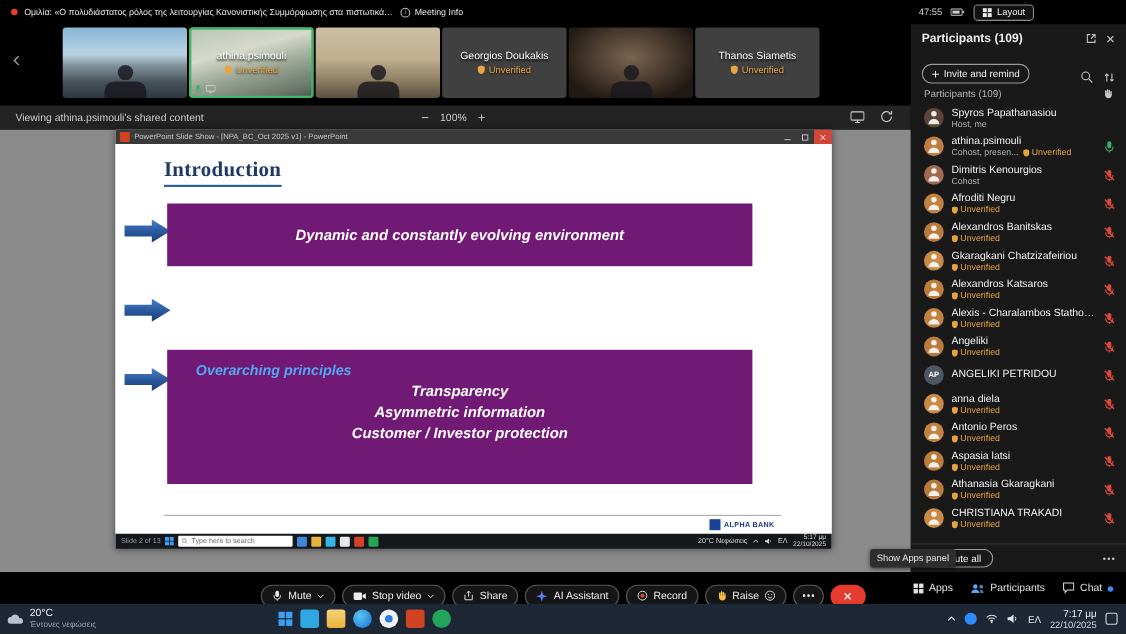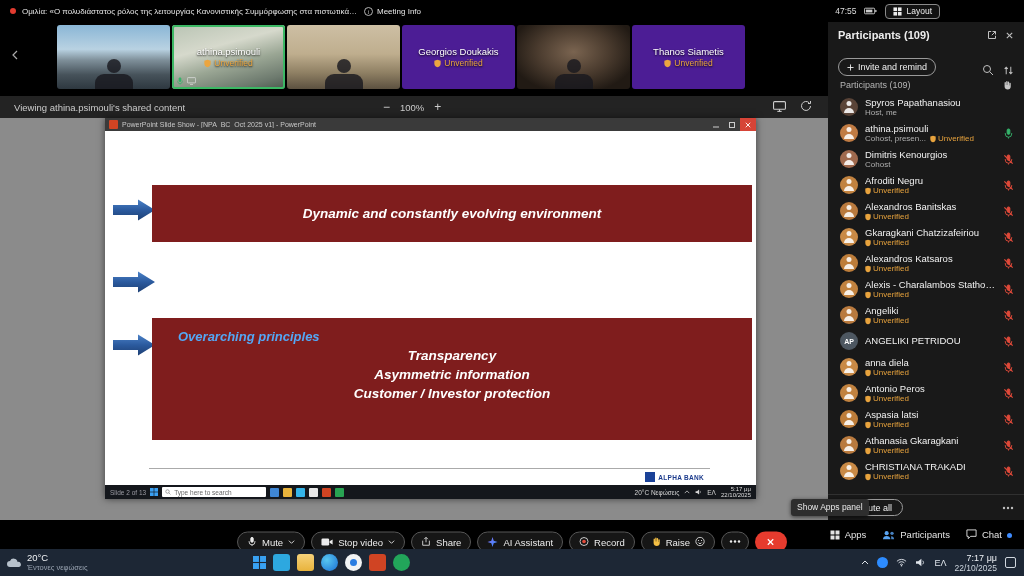--- a/index.html
+++ b/index.html
@@ -24,21 +24,21 @@
   
   .video-strip{position:absolute;top:22px;left:0;width:828px;height:74px}
   .strip-chevron{position:absolute;left:12px;top:26px;background:none;border:none;color:#aaa}
   .tiles{position:absolute;left:57px;top:3px;display:flex;gap:2px}
   .tile{position:relative;width:113px;height:64px;border-radius:3px;overflow:hidden;background:#282828}
   .tile.active{outline:2px solid #3cb864;outline-offset:-2px}
   .tile.city{background:linear-gradient(180deg,#8ab6d6 0%,#b9d2e2 38%,#7e8f99 55%,#46525a 78%,#2e3840 100%)}
   .tile.building{background:linear-gradient(165deg,#b9c4b4 0%,#d6d9cc 35%,#9aa694 60%,#6d7a6e 85%,#4c584e 100%)}
   .tile.office{background:linear-gradient(180deg,#cdbfa4 0%,#bfae8e 45%,#8e7f63 75%,#5c5140 100%)}
   .tile.room{background:radial-gradient(ellipse at 50% 42%,#7a6450 0%,#4a3b2e 45%,#211a14 80%)}
-  .tile.dark{background:#4c1d95}
+  .tile.dark{background:#404040}
   .person-sil{position:absolute;left:50%;bottom:0;transform:translateX(-50%);width:44px;height:30px}
   .person-sil::before{content:"";position:absolute;top:0;left:50%;transform:translateX(-50%);width:14px;height:14px;border-radius:50%;background:rgba(24,24,30,.82)}
   .person-sil::after{content:"";position:absolute;bottom:-2px;left:50%;transform:translateX(-50%);width:38px;height:17px;border-radius:9px 9px 0 0;background:rgba(24,24,30,.82)}
   .tile-label{position:absolute;inset:0;display:flex;flex-direction:column;align-items:center;justify-content:center;gap:1px}
   .tile-name{font-size:9.5px;color:#fff;text-shadow:0 1px 2px rgba(0,0,0,.9)}
   .tile-unverified{display:flex;align-items:center;gap:3px;font-size:8.5px;color:#eba53f;text-shadow:0 1px 2px rgba(0,0,0,.9)}
   .tile-indicators{position:absolute;left:4px;bottom:4px;display:flex;gap:3px;align-items:center}
 
   
   .content-header{position:absolute;top:96px;left:0;width:828px;height:22px;background:#232323;display:flex;align-items:center;padding:0 14px;color:#ccc;font-size:9.5px}
@@ -51,21 +51,21 @@
   .content-area{position:absolute;top:118px;left:0;width:828px;height:402px;background:#8b8b8b}
   .ppt-window{position:absolute;left:105px;top:0;width:651px;height:381px;background:#fff;box-shadow:0 0 7px rgba(0,0,0,.55)}
   .ppt-titlebar{height:13px;background:#3a3a3a;display:flex;align-items:center;padding-left:4px;gap:4px}
   .ppt-app-icon{width:9px;height:9px;background:#d04423;border-radius:1px}
   .ppt-title{color:#c8c8c8;font-size:7px;white-space:nowrap;overflow:hidden;flex:1}
   .win-controls{display:flex;height:100%}
   .win-btn{width:16px;height:100%;display:flex;align-items:center;justify-content:center;color:#ccc;background:none;border:none}
   .win-btn.close{background:#d64437;color:#fff}
   .slide{position:relative;height:354px;background:#fff;overflow:hidden}
   .slide-title{position:absolute;left:44px;top:13px;font-family:"Liberation Serif","DejaVu Serif",serif;font-size:19px;font-weight:bold;color:#1f3864;border-bottom:2.5px solid #2e5fa3;padding-bottom:2px;letter-spacing:.3px}
-  .sbox{position:absolute;left:47px;width:600px;background:#7f1d1d;color:#fff;font-style:italic;font-weight:bold;text-align:center}
+  .sbox{position:absolute;left:47px;width:532px;background:#701a75;color:#fff;font-style:italic;font-weight:bold;text-align:center}
   .box1{top:54px;height:57px;font-size:13.5px;display:flex;align-items:center;justify-content:center;padding:0 30px}
   .box2{top:124px;height:56px;font-size:12.5px;padding:9px 26px 0;line-height:1.5}
   .blue-text{color:#54a7f5}
   .box3{top:187px;height:122px;padding-top:11px}
   .box3-heading{color:#54a7f5;font-size:13px;text-align:left;margin-left:26px}
   .box3-line{font-size:13.5px;line-height:19px}
   .box3-line.first{margin-top:2px}
   .s-arrow{position:absolute;left:8px;width:42px;height:26px}
   .arrow1{top:66px}.arrow2{top:138px}.arrow3{top:201px}
   .slide-footer-line{position:absolute;left:44px;right:46px;bottom:16px;border-top:1px solid #aaa}
@@ -338,20 +338,21 @@
           <span class="win-btn close">
               <svg width="6" height="6" viewBox="0 0 8 8">
                 <line x1="1" y1="1" x2="7" y2="7" stroke="currentColor" stroke-width="1.2"></line>
                 <line x1="7" y1="1" x2="1" y2="7" stroke="currentColor" stroke-width="1.2"></line>
               </svg>
             </span>
         </span>
       </div>
 
       <div class="slide">
+        <h1 class="slide-title">Introduction</h1>
 
         <span class="s-arrow arrow1">
           <svg width="42" height="26" viewBox="0 0 42 26">
               <polygon points="0,8 25,8 25,2.5 42,13 25,23.5 25,18 0,18" fill="url(#agrad)"></polygon>
             </svg>
         </span>
         <div class="sbox box1">
           <span>Dynamic and constantly evolving environment</span>
         </div>
 

